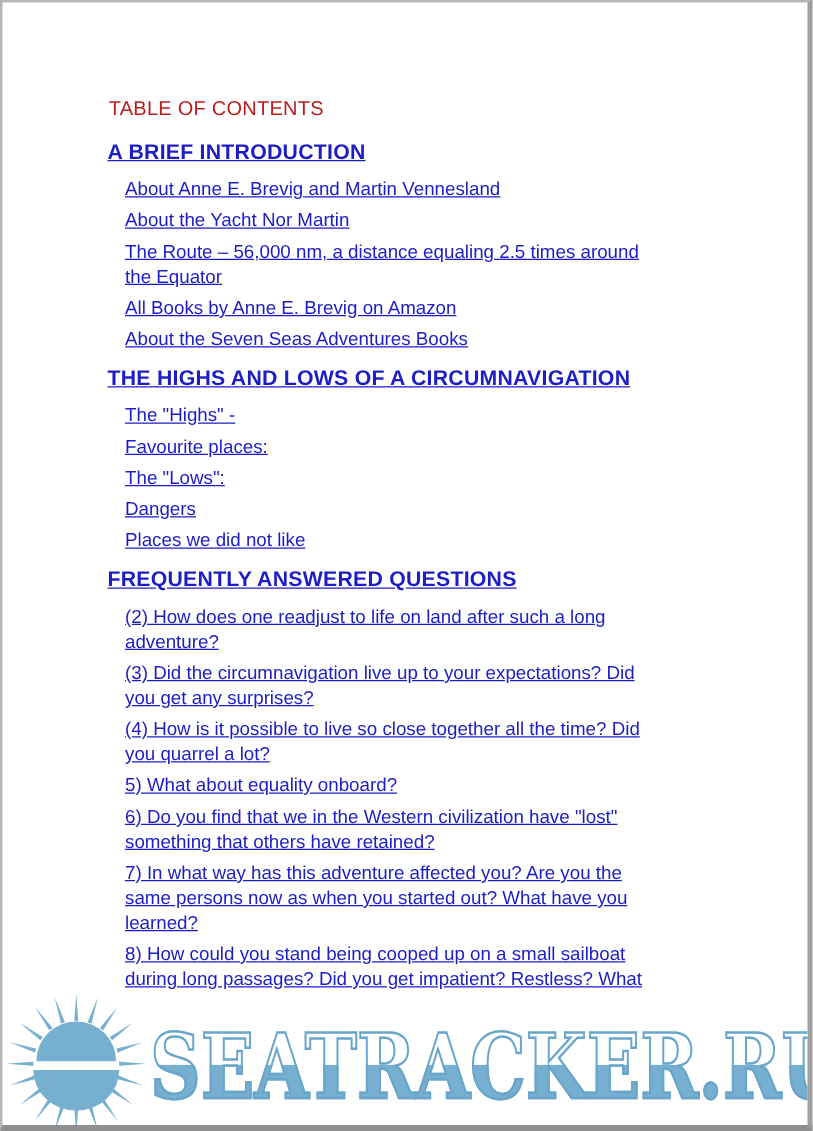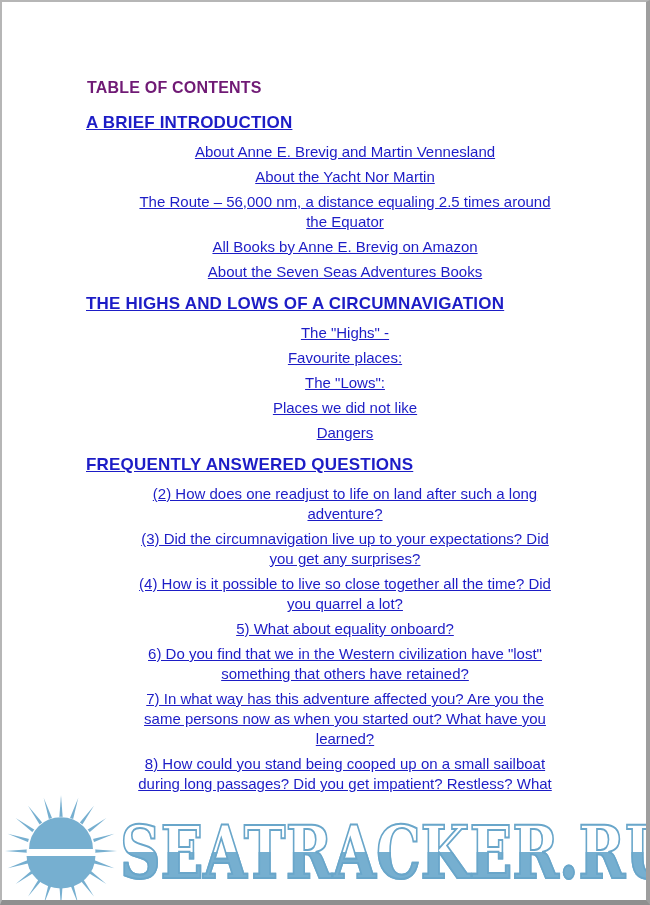--- a/index.html
+++ b/index.html
@@ -13,30 +13,30 @@
     background:#ffffff;
     border-top:2px solid #b6b6b6;
     border-left:2px solid #b6b6b6;
     border-right:4px solid #9e9e9e;
     border-bottom:5px solid #8f8f8f;
     font-family:"Liberation Sans","DejaVu Sans",sans-serif;
     position:relative;overflow:hidden;
   }
   .content{padding:76px 56px 0 84px;}
   .page-title{
-    font-size:16px;font-weight:bold;line-height:20px;
-    color:#701a75;margin:0 0 8px 1px;letter-spacing:.2px;
+    font-size:16px;font-weight:normal;line-height:20px;
+    color:#b91c1c;margin:0 0 8px 1px;letter-spacing:.2px;
   }
   .section-title{margin:5px 0 8px 0;}
   .section-title a{
     font-size:17px;font-weight:bold;line-height:22px;
     color:var(--link);text-decoration:underline;letter-spacing:.2px;text-align:right;
   }
   .items{margin:0 0 0 14px;}
-  .item{margin:0 0 5px 0;text-align:center;}
+  .item{margin:0 0 5px 0;}
   .item a{
     display:inline-block;
     font-size:15px;line-height:20px;
     color:var(--link);text-decoration:underline;
     white-space:pre-line;max-width:462px;
   }
   a{cursor:pointer;}
   .watermark{
     position:absolute;left:0;right:0;bottom:0;height:95px;
     pointer-events:none;
@@ -72,22 +72,22 @@
       <p class="item"><a href="#">About the Seven Seas Adventures Books</a></p>
     </div>
   </div>
 
   <div class="section">
     <h2 class="section-title"><a href="#">THE HIGHS AND LOWS OF A CIRCUMNAVIGATION</a></h2>
     <div class="items">
       <p class="item"><a href="#">The "Highs" -</a></p>
       <p class="item"><a href="#">Favourite places:</a></p>
       <p class="item"><a href="#">The "Lows":</a></p>
+      <p class="item"><a href="#">Dangers</a></p>
       <p class="item"><a href="#">Places we did not like</a></p>
-      <p class="item"><a href="#">Dangers</a></p>
     </div>
   </div>
 
   <div class="section">
     <h2 class="section-title"><a href="#">FREQUENTLY ANSWERED QUESTIONS</a></h2>
     <div class="items">
       <p class="item"><a href="#">(2) How does one readjust to life on land after such a long
 adventure?</a></p>
       <p class="item"><a href="#">(3) Did the circumnavigation live up to your expectations? Did
 you get any surprises?</a></p>

